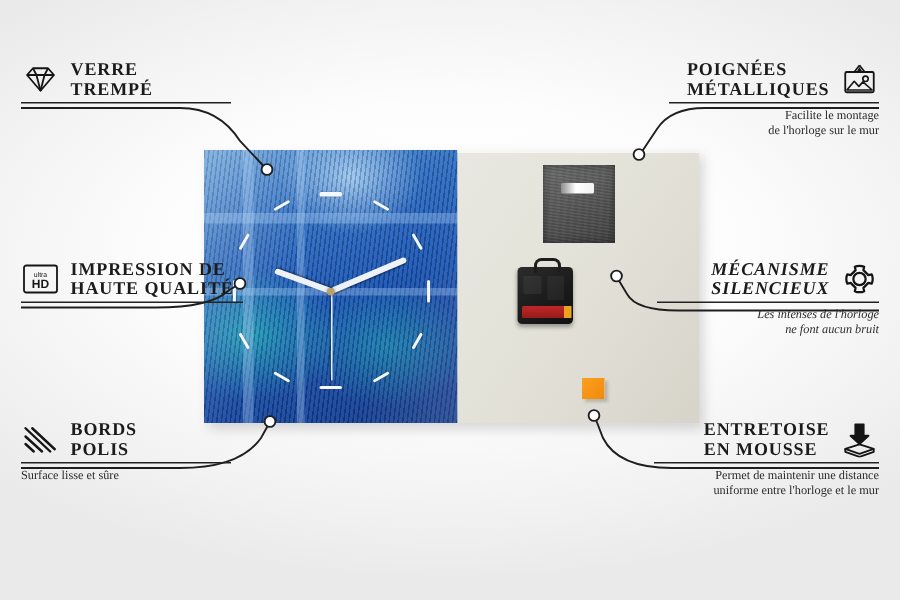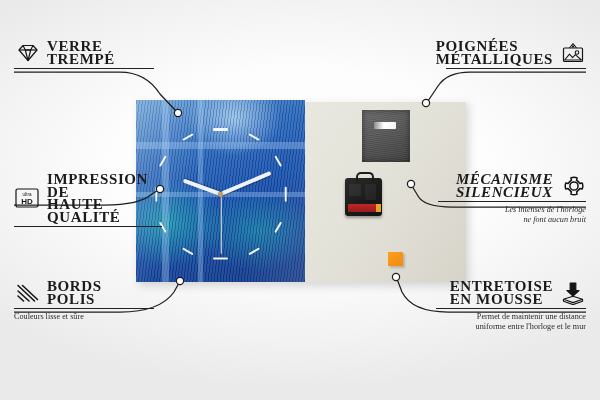--- a/index.html
+++ b/index.html
@@ -174,21 +174,21 @@
   .callout { position: absolute; }
   .callout-head {
     display: flex;
     align-items: center;
     gap: 7px;
   }
   .callout.right .callout-head { justify-content: flex-end; }
   .callout-title {
     font-family: "Liberation Serif", serif;
     font-weight: bold;
-    font-size: 15px;
+    font-size: 12px;
     letter-spacing: 0.6px;
     line-height: 12.5px;
     color: #1b1b1b;
     text-transform: uppercase;
     white-space: pre-line;
   }
   .callout.left .callout-title { text-align: left; }
   .callout.right .callout-title { text-align: left; }
   .rule {
     height: 1px;
@@ -202,21 +202,21 @@
     color: #2b2b2b;
     white-space: pre-line;
   }
   .callout.right .callout-sub { text-align: right; }
   .icon-box {
     width: 26px;
     height: 24px;
     flex: 0 0 auto;
     display: flex;
     align-items: center;
-    justify-content: flex-end;
+    justify-content: center;
   }
   svg { display: block; }
 
   #connectors { position: absolute; left: 0; top: 0; width: 600px; height: 400px; pointer-events: none; }
 </style>
 </head>
 <body>
 
 <div id="canvas">
 
@@ -333,38 +333,40 @@
             <path d="M2 8 L13 18"></path>
             <path d="M2 13 L7.5 18"></path>
             <path d="M6.5 2.5 L21.5 16.5"></path>
           </g>
         </svg>
       </span>
       <span class="callout-title">BORDS
 POLIS</span>
     </div>
     <div class="rule"></div>
-    <div class="callout-sub">Couleurs lisse et sûre</div>
+    <div class="callout-sub">Surface lisse et sûre</div>
   </div>
 
   <div class="callout right" style="left:446px; top:40px; width:140px;">
     <div class="callout-head">
       <span class="callout-title">POIGNÉES
 MÉTALLIQUES</span>
       <span class="icon-box">
         <svg width="26" height="22" viewBox="0 0 26 22">
           <path d="M13 1.5 L9.5 6 M13 1.5 L16.5 6" stroke="#151515" stroke-width="1.1" fill="none"></path>
           <path d="M11.4 5.4 L13 2.6 L14.6 5.4 Z" fill="#151515"></path>
           <rect x="3.5" y="6" width="19" height="13.5" rx="1" fill="none" stroke="#151515" stroke-width="1.2"></rect>
           <circle cx="17" cy="10.5" r="1.8" fill="none" stroke="#151515" stroke-width="1.1"></circle>
           <path d="M4.6 18 L9.5 12.2 L12.6 15.6 L15.3 12.6 L21.4 18 Z" fill="none" stroke="#151515" stroke-width="1.1" stroke-linejoin="round"></path>
         </svg>
       </span>
     </div>
     <div class="rule"></div>
+    <div class="callout-sub">Facilite le montage
+de l'horloge sur le mur</div>
   </div>
 
   <div class="callout right" style="left:438px; top:173px; width:148px;font-style:italic;">
     <div class="callout-head">
       <span class="callout-title">MÉCANISME
 SILENCIEUX</span>
       <span class="icon-box">
         <svg width="24" height="24" viewBox="0 0 24 24">
           <g stroke="#151515" stroke-width="1.5" fill="none" stroke-linecap="round" stroke-linejoin="round">
             <path d="M12 3.2 C13.1 3.2 14.2 3.4 15.1 3.9 L14.6 6.1 L17.9 9.4 L20.1 8.9

